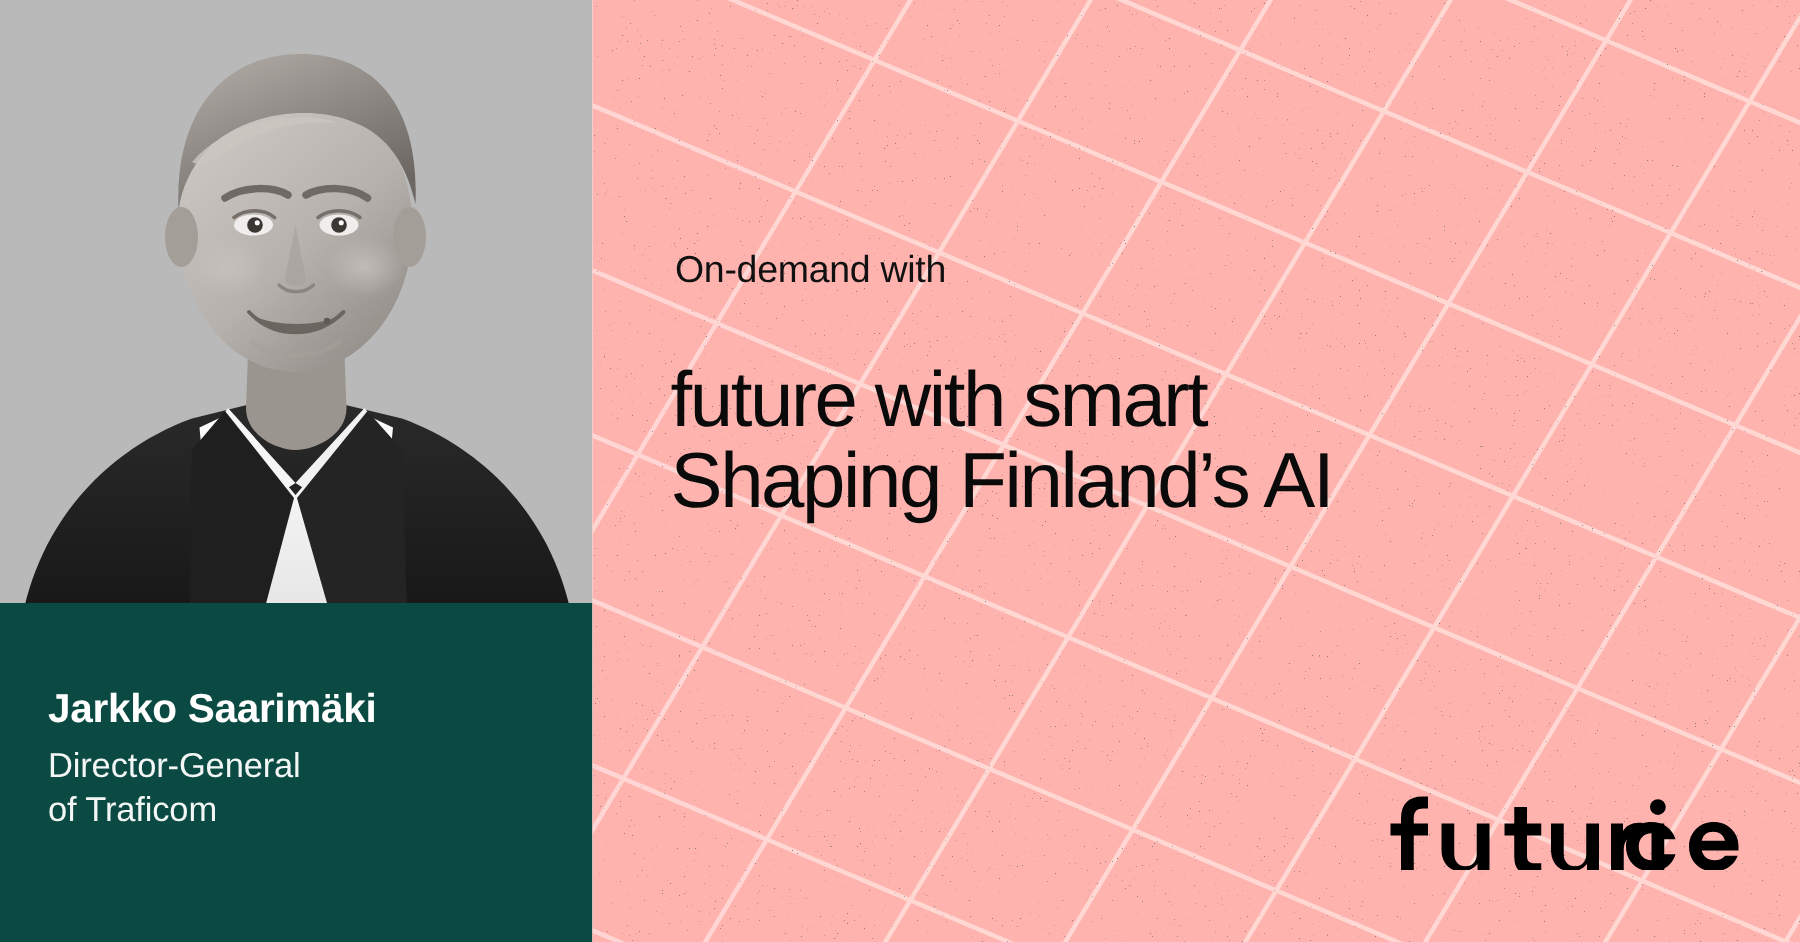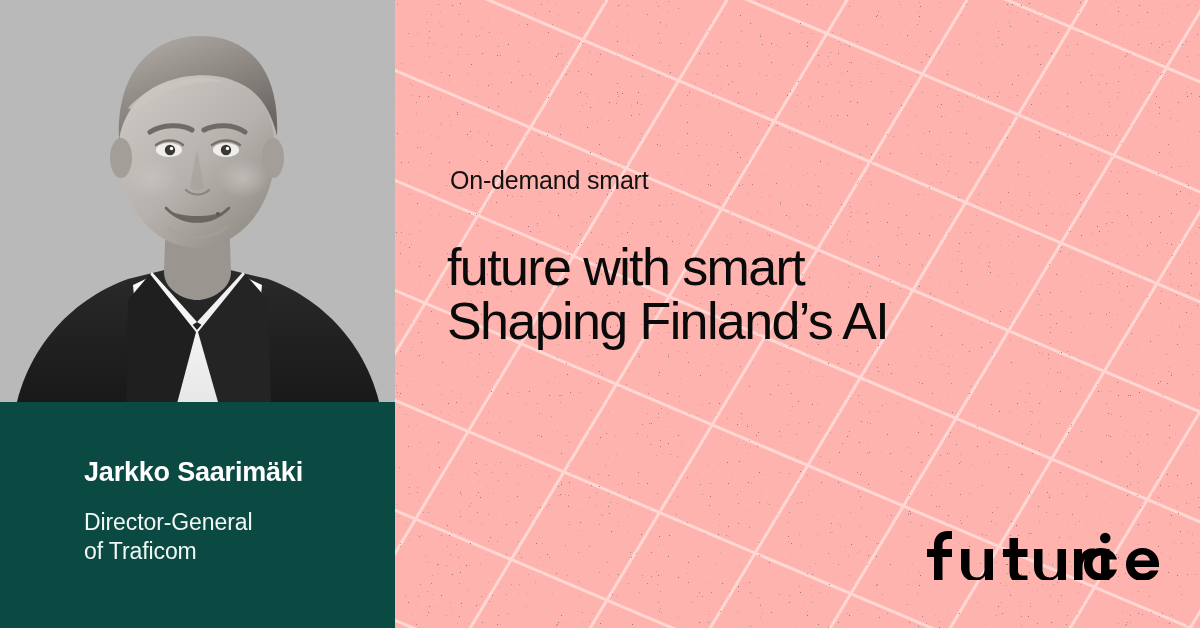--- a/index.html
+++ b/index.html
@@ -26,36 +26,36 @@
     background:#b9b9b9;
     overflow:hidden;
   }
   .portrait svg{ position:absolute; left:0; top:0; width:395px; height:430px; display:block; }
 
   
   .speaker-card{
     position:absolute; left:0; top:402px;
     width:395px; height:226px;
     background:#0b4a42;
-    padding:56px 40px 0 84px;
+    padding:56px 40px 0 32px;
   }
   .speaker-name{
     color:#ffffff;
     font-size:27px;
     font-weight:700;
     letter-spacing:-0.2px;
     line-height:1.1;
     white-space:nowrap;
   }
   .speaker-role{
     color:#f2f6f5;
     font-size:23px;
     font-weight:400;
     line-height:1.28;
-    margin-top:20px;
+    margin-top:8px;
     letter-spacing:-0.1px;
   }
 
   
   .right-col{
     position:absolute; left:395px; top:0;
     width:805px; height:628px;
     background:#ffb3ae;
     overflow:hidden;
   }
@@ -222,21 +222,21 @@
                     0 0 0 0 0.16
                     0 0 0 0 0.15
                     0 0 0 -14 3.1"></feColorMatrix>
         </filter>
       </defs>
       <rect x="0" y="0" width="805" height="628" filter="url(#specks)" opacity="0.85"></rect>
     </svg>
 
     <div class="right-content">
 
-      <div class="eyebrow">On-demand smart</div>
+      <div class="eyebrow">On-demand with</div>
 
       <div class="headline">
         <span class="ln">future with smart</span>
         <span class="ln">Shaping Finland’s AI</span>
       </div>
 
       <div class="logo">
         <svg viewBox="0 0 410 104" aria-hidden="true">
           <g fill="#000000">
 

